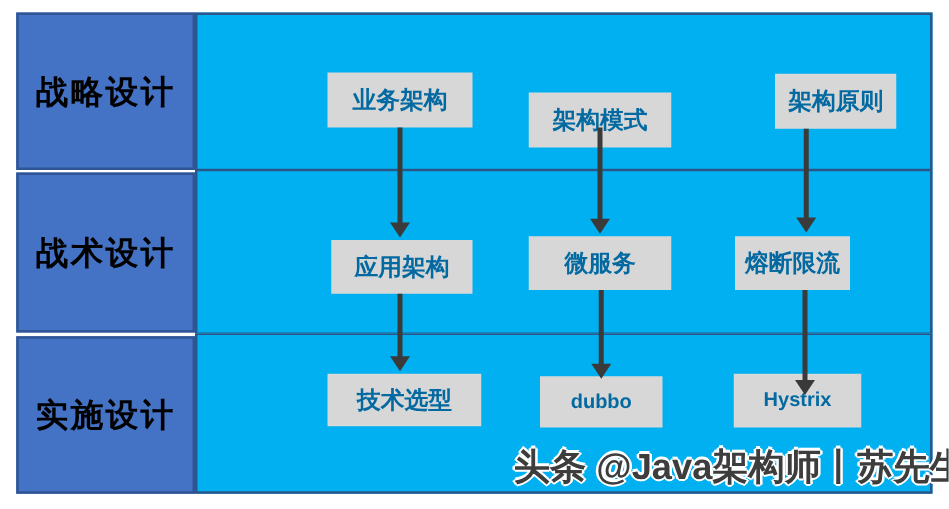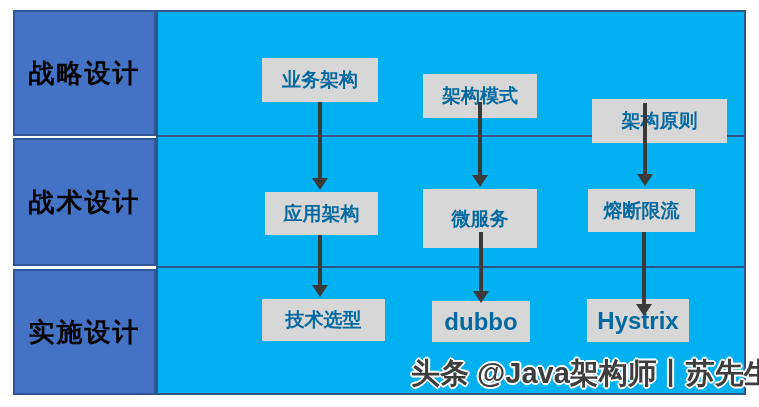--- a/index.html
+++ b/index.html
@@ -52,21 +52,21 @@
     background: #d7d7d7;
     display: flex;
     align-items: center;
     justify-content: center;
     font-weight: bold;
     font-size: 19px;
     color: #0369a1;
     z-index: 2;
     white-space: nowrap;
   }
-  .node.latin { font-size: 24px; }
+  .node.latin { font-size: 16px; }
   
   .arrow {
     position: absolute;
     width: 16px;
     margin-left: -8px;
     z-index: 3;
   }
   .arrow .shaft {
     position: absolute;
     left: 6px;
@@ -115,25 +115,25 @@
   </div>
   <div class="row-header" style="top:138px; height:128px;">
     <span>战术设计</span>
   </div>
   <div class="row-header" style="top:269px; height:126px;">
     <span>实施设计</span>
   </div>
 
   <div class="node" style="left:262px; top:58px; width:116px; height:44px;">业务架构</div>
   <div class="node" style="left:423px; top:74px; width:114px; height:44px;">架构模式</div>
-  <div class="node" style="left:592px; top:59px; width:135px; height:44px;margin-top:40px;">架构原则</div>
+  <div class="node" style="left:620px; top:59px; width:97px; height:44px;">架构原则</div>
 
   <div class="node" style="left:265px; top:192px; width:113px; height:43px;font-family:Liberation Mono, monospace;">应用架构</div>
-  <div class="node" style="left:423px; top:189px; width:114px; height:59px;">微服务</div>
-  <div class="node" style="left:588px; top:189px; width:107px; height:43px;">熔断限流</div>
+  <div class="node" style="left:423px; top:189px; width:114px; height:43px;">微服务</div>
+  <div class="node" style="left:588px; top:189px; width:92px; height:43px;">熔断限流</div>
 
   <div class="node" style="left:262px; top:299px; width:123px; height:42px;">技术选型</div>
   <div class="node latin" style="left:432px; top:301px; width:98px; height:41px;">dubbo</div>
   <div class="node latin" style="left:587px; top:299px; width:102px; height:43px;">Hystrix</div>
 
   <div class="arrow" style="left:320px; top:102px; height:88px;">
     <div class="shaft"></div>
     <div class="head"></div>
   </div>
   <div class="arrow" style="left:320px; top:235px; height:62px;">

